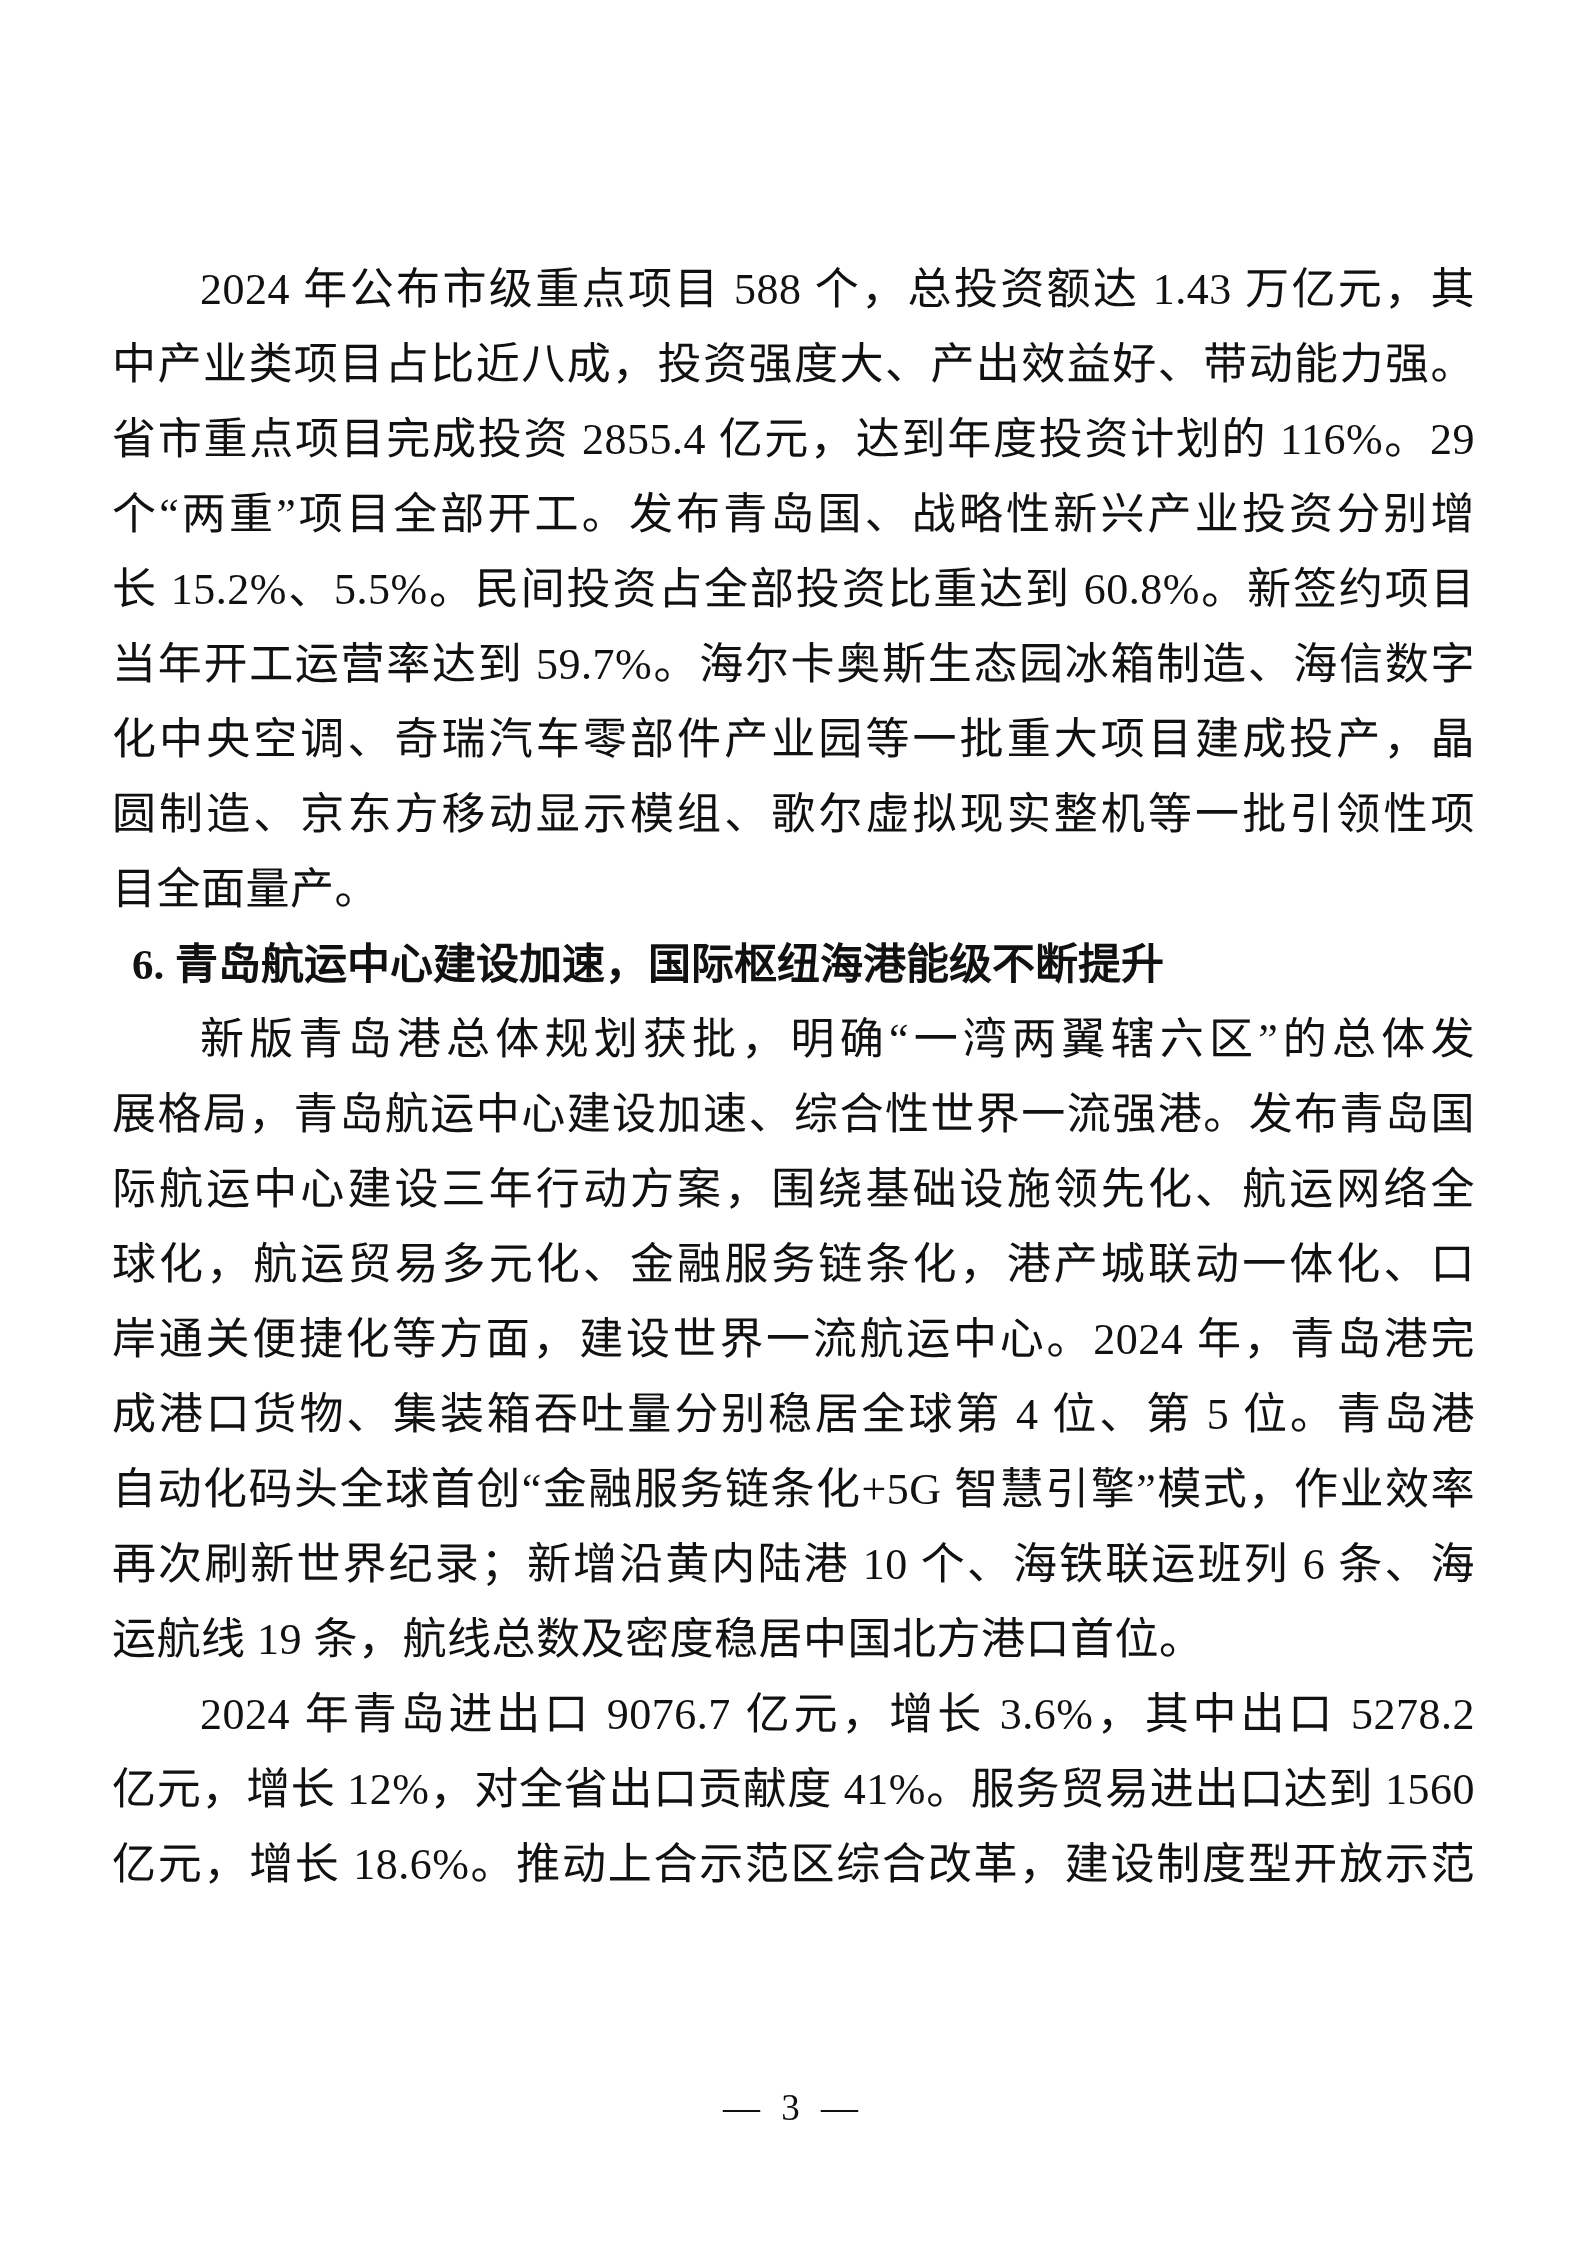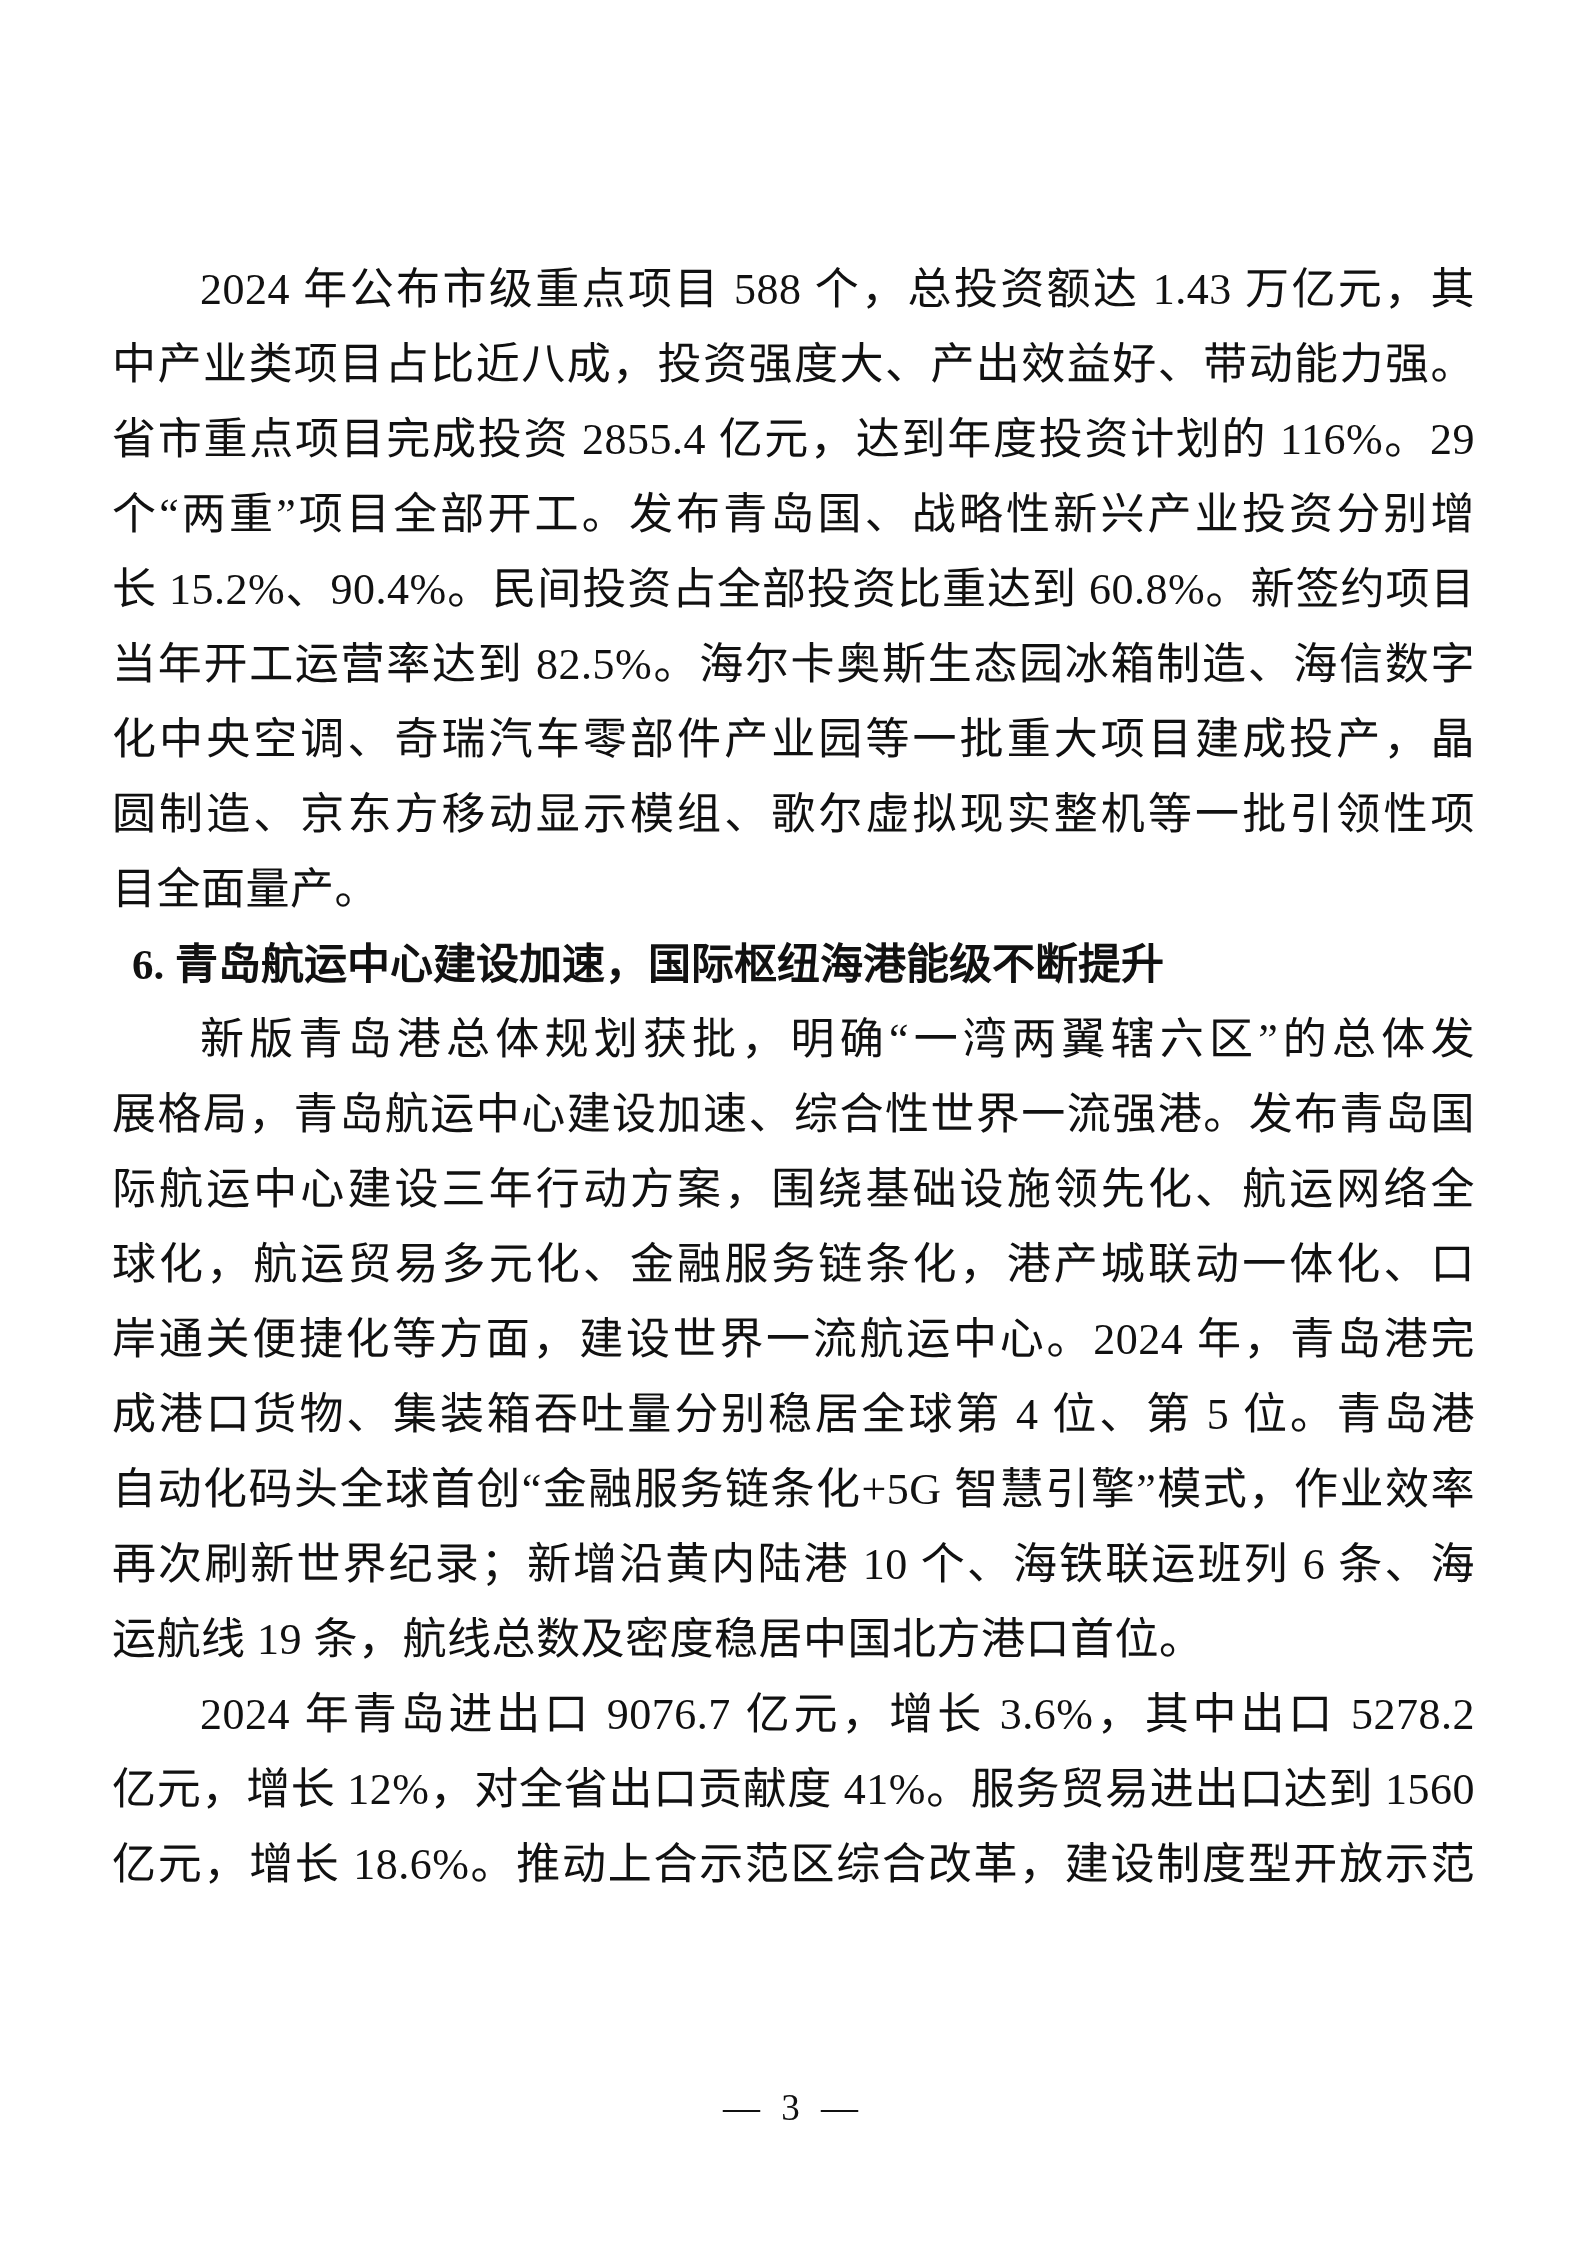--- a/index.html
+++ b/index.html
@@ -65,22 +65,22 @@
 </head>
 <body>
 
 <div class="page">
   <div class="text-area">
 
     <div class="line indent">2024 年公布市级重点项目 588 个，总投资额达 1.43 万亿元，其</div>
     <div class="line">中产业类项目占比近八成，投资强度大、产出效益好、带动能力强。</div>
     <div class="line">省市重点项目完成投资 2855.4 亿元，达到年度投资计划的 116%。29</div>
     <div class="line">个“两重”项目全部开工。发布青岛国、战略性新兴产业投资分别增</div>
-    <div class="line">长 15.2%、90.4%。民间投资占全部投资比重达到 60.8%。新签约项目</div>
-    <div class="line">当年开工运营率达到 82.5%。海尔卡奥斯生态园冰箱制造、海信数字</div>
+    <div class="line">长 15.2%、5.5%。民间投资占全部投资比重达到 60.8%。新签约项目</div>
+    <div class="line">当年开工运营率达到 59.7%。海尔卡奥斯生态园冰箱制造、海信数字</div>
     <div class="line">化中央空调、奇瑞汽车零部件产业园等一批重大项目建成投产，晶</div>
     <div class="line">圆制造、京东方移动显示模组、歌尔虚拟现实整机等一批引领性项</div>
     <div class="line short">目全面量产。</div>
 
     <div class="line heading">6. 青岛航运中心建设加速，国际枢纽海港能级不断提升</div>
 
     <div class="line indent">新版青岛港总体规划获批，明确“一湾两翼辖六区”的总体发</div>
     <div class="line">展格局，青岛航运中心建设加速、综合性世界一流强港。发布青岛国</div>
     <div class="line">际航运中心建设三年行动方案，围绕基础设施领先化、航运网络全</div>
     <div class="line">球化，航运贸易多元化、金融服务链条化，港产城联动一体化、口</div>

